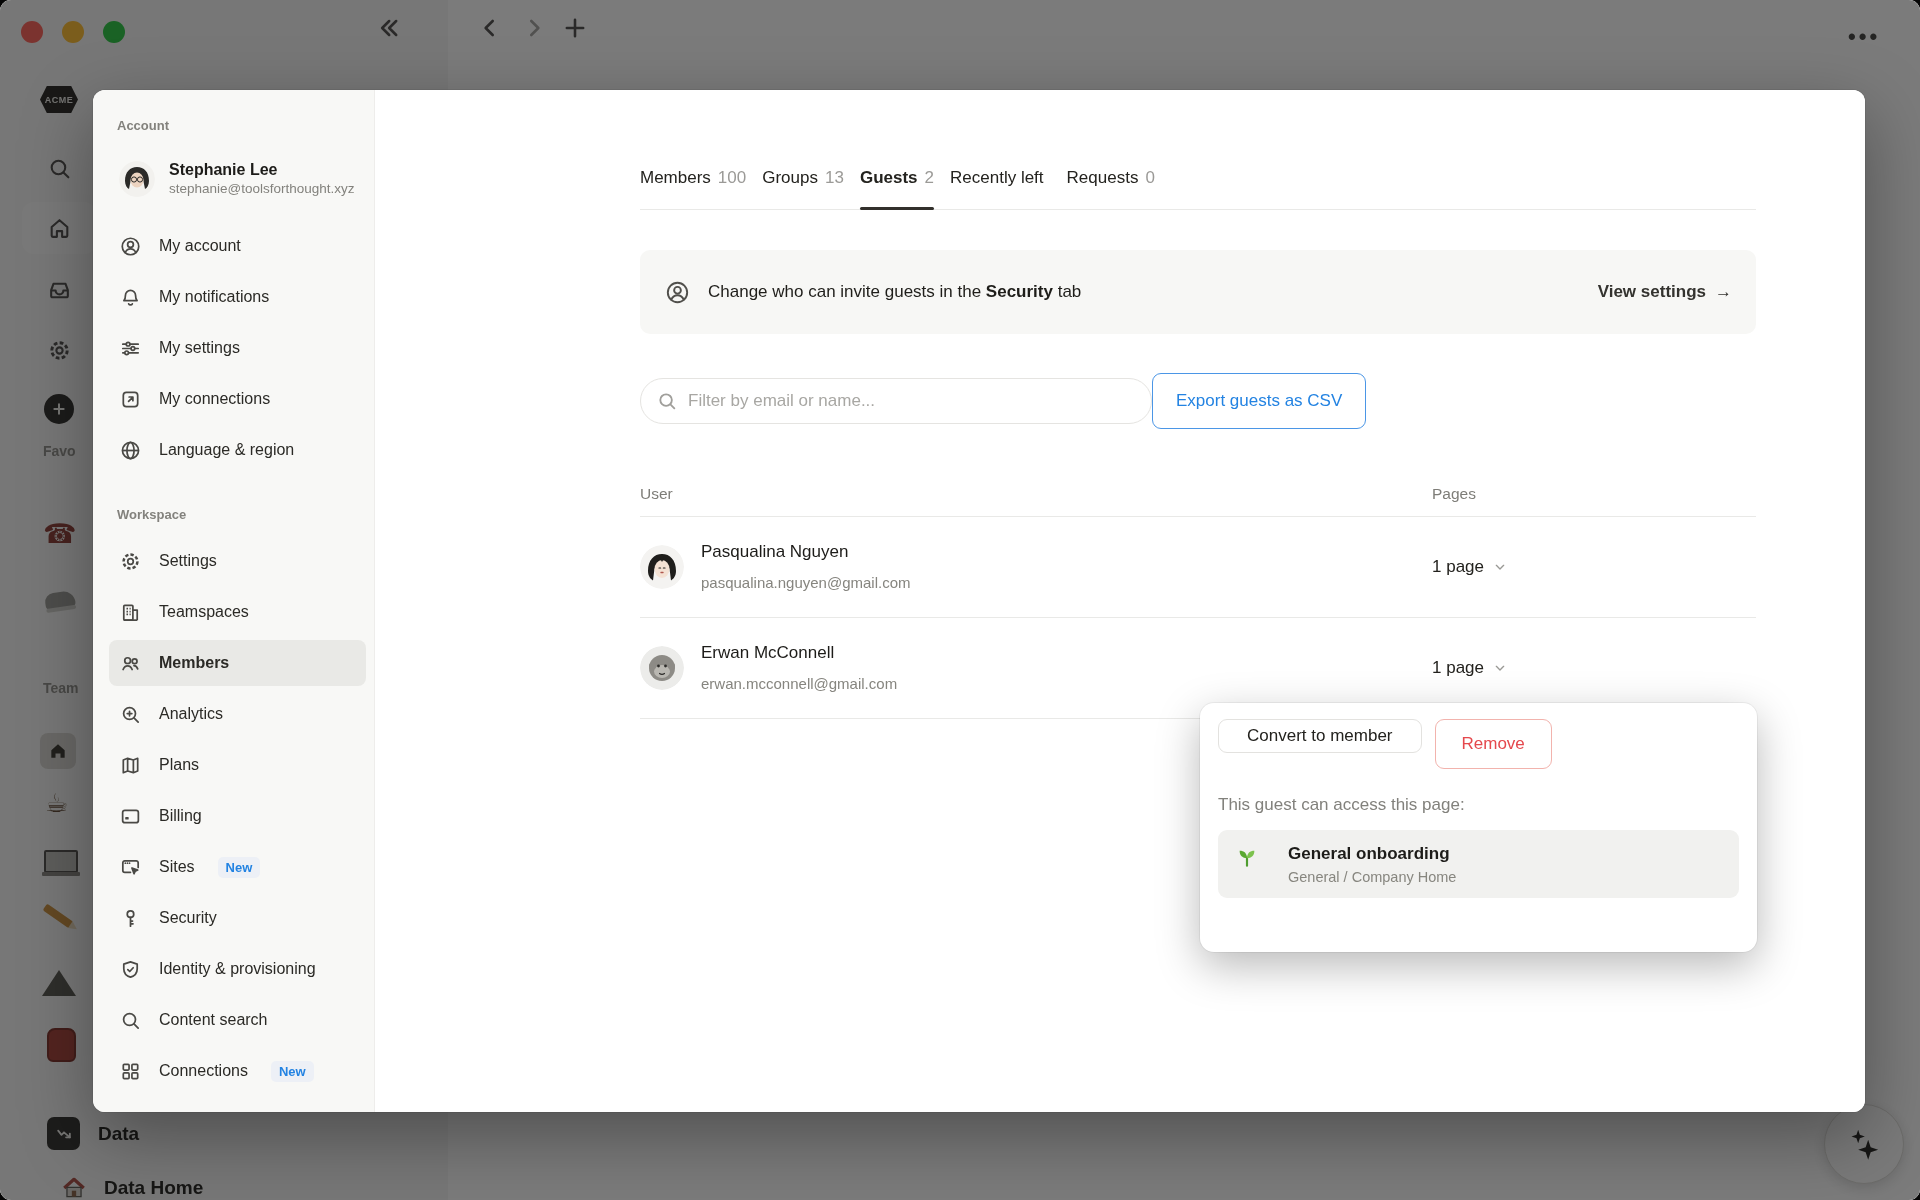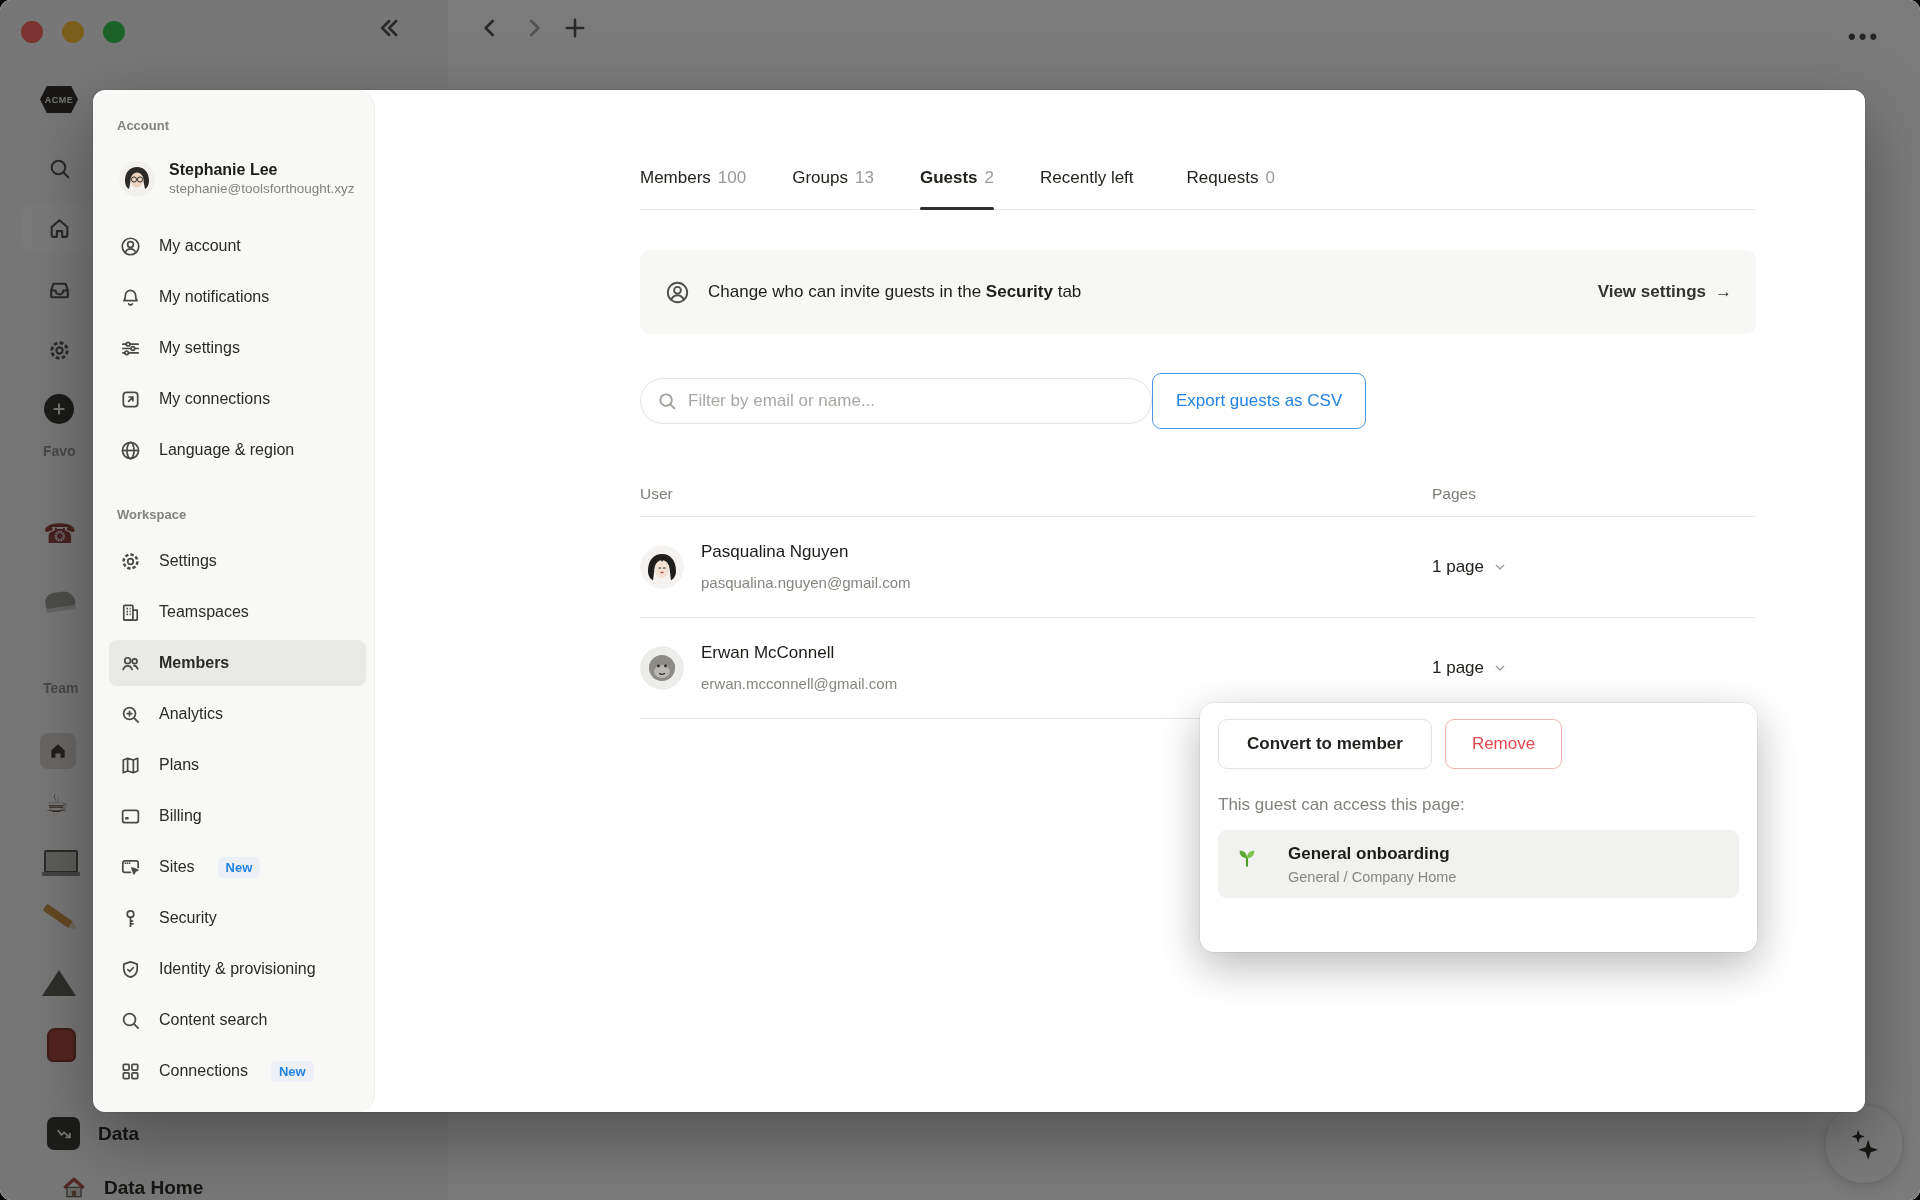--- a/index.html
+++ b/index.html
@@ -53,36 +53,36 @@
 
   .ai-fab{position:absolute;left:1824px;top:1104px;width:78px;height:78px;border-radius:50%;background:#fdfdfc;border:1px solid #dddcd8;display:flex;align-items:center;justify-content:center;color:#23221f;box-shadow:0 4px 14px rgba(0,0,0,0.15);}
 
   
   .overlay{position:absolute;inset:0;background:rgba(15,15,15,0.55);z-index:5;}
 
   
   .modal{position:absolute;left:93px;top:90px;width:1772px;height:1022px;background:#fff;border-radius:12px;
          box-shadow:0 0 0 1px rgba(0,0,0,0.06),0 24px 70px rgba(0,0,0,0.35);z-index:10;overflow:hidden;}
   .settings-nav{position:absolute;left:0;top:0;bottom:0;width:282px;background:#f8f8f6;border-right:1px solid #eeedeb;
-                padding:28px 16px 0 24px;box-sizing:border-box;overflow:hidden;border-radius:18px;}
+                padding:28px 16px 0 24px;box-sizing:border-box;overflow:hidden;}
   .sec-label{font-size:13px;font-weight:700;color:#83827d;}
   .user-row{display:flex;align-items:center;gap:14px;margin:18px 0 6px 2px;height:56px;}
   .user-name{font-size:16px;font-weight:700;color:#1d1c19;line-height:1.25;}
   .user-email{font-size:13.5px;color:#83827d;line-height:1.3;}
   .nav-list{margin-top:16px;}
   .nav-item{display:flex;align-items:center;gap:17px;height:46px;margin:5px -8px 0 -8px;padding:0 10px;border-radius:8px;
             font-size:16px;font-weight:500;color:#2b2a26;}
   .nav-item .ic{color:#4a4945;flex:none;}
   .nav-item.selected{background:#e9e9e6;font-weight:700;}
   .ws-label{margin-top:34px;}
   .badge-new{margin-left:6px;font-size:13px;font-weight:700;color:#2383e2;background:#edf0f6;border-radius:5px;padding:3px 8px;}
 
   .settings-main{position:absolute;left:334px;top:0;right:0;bottom:0;background:#fff;padding:0 109px 0 213px;box-sizing:border-box;}
 
-  .tabs{display:flex;gap:46px;margin-top:78px;border-bottom:1px solid #e9e9e7;}
+  .tabs{display:flex;gap:16px;margin-top:78px;border-bottom:1px solid #e9e9e7;}
   .tab{position:relative;padding-bottom:21px;font-size:17px;font-weight:500;color:#24231f;white-space:nowrap;}
   .tab .count{color:#9b9a97;font-weight:400;margin-left:7px;}
   .tab.active{font-weight:700;}
   .tab.active:after{content:"";position:absolute;left:0;right:0;bottom:-1px;height:3px;background:#32302c;border-radius:2px;}
 
   .banner{margin-top:40px;height:84px;background:#f7f7f5;border-radius:10px;display:flex;align-items:center;padding:0 24px;box-sizing:border-box;}
   .banner .ic{color:#51504c;flex:none;}
   .banner-text{margin-left:17px;font-size:17px;color:#1f1e1a;}
   .banner-action{margin-left:auto;font-size:17px;font-weight:600;color:#34332f;display:flex;align-items:center;gap:9px;cursor:pointer;}
 
@@ -105,22 +105,22 @@
   .g-email{font-size:15px;color:#86857f;line-height:1.4;margin-top:8px;}
   .pages-cell{width:324px;flex:none;display:flex;align-items:center;gap:8px;font-size:17px;color:#23221e;cursor:pointer;}
   .pages-cell .chev{color:#9a9995;}
 
   .avatar{flex:none;border-radius:50%;overflow:hidden;}
 
   
   .popover{position:absolute;left:1200px;top:703px;width:557px;height:249px;background:#fff;border-radius:14px;z-index:20;
            box-shadow:0 0 0 1px rgba(0,0,0,0.05),0 14px 44px rgba(0,0,0,0.28);padding:16px 18px;box-sizing:border-box;}
   .pop-btns{display:flex;gap:13px;}
-  .btn-convert{height:50px;padding:0 28px;border:1px solid #e3e2df;border-radius:9px;background:#fff;
-               font-size:17px;color:#23221e;font-family:inherit;font-weight:700;cursor:pointer;}
+  .btn-convert{height:34px;padding:0 28px;border:1px solid #e3e2df;border-radius:9px;background:#fff;
+               font-size:17px;color:#23221e;font-family:inherit;font-weight:400;cursor:pointer;}
   .btn-remove{height:50px;padding:0 26px;border:1px solid #f2b3ad;border-radius:9px;background:#fff;
               font-size:17px;color:#e5484d;font-family:inherit;font-weight:500;cursor:pointer;}
   .pop-caption{margin-top:26px;font-size:17px;color:#82817c;}
   .pop-page{margin-top:15px;background:#f1f1ef;border-radius:9px;padding:13px 16px;display:flex;align-items:flex-start;gap:28px;}
   .pop-page-title{font-size:17px;font-weight:700;color:#1d1c19;line-height:1.3;}
   .pop-page-path{font-size:14.5px;color:#87867f;margin-top:4px;}
 </style>
 </head>
 <body>
 

